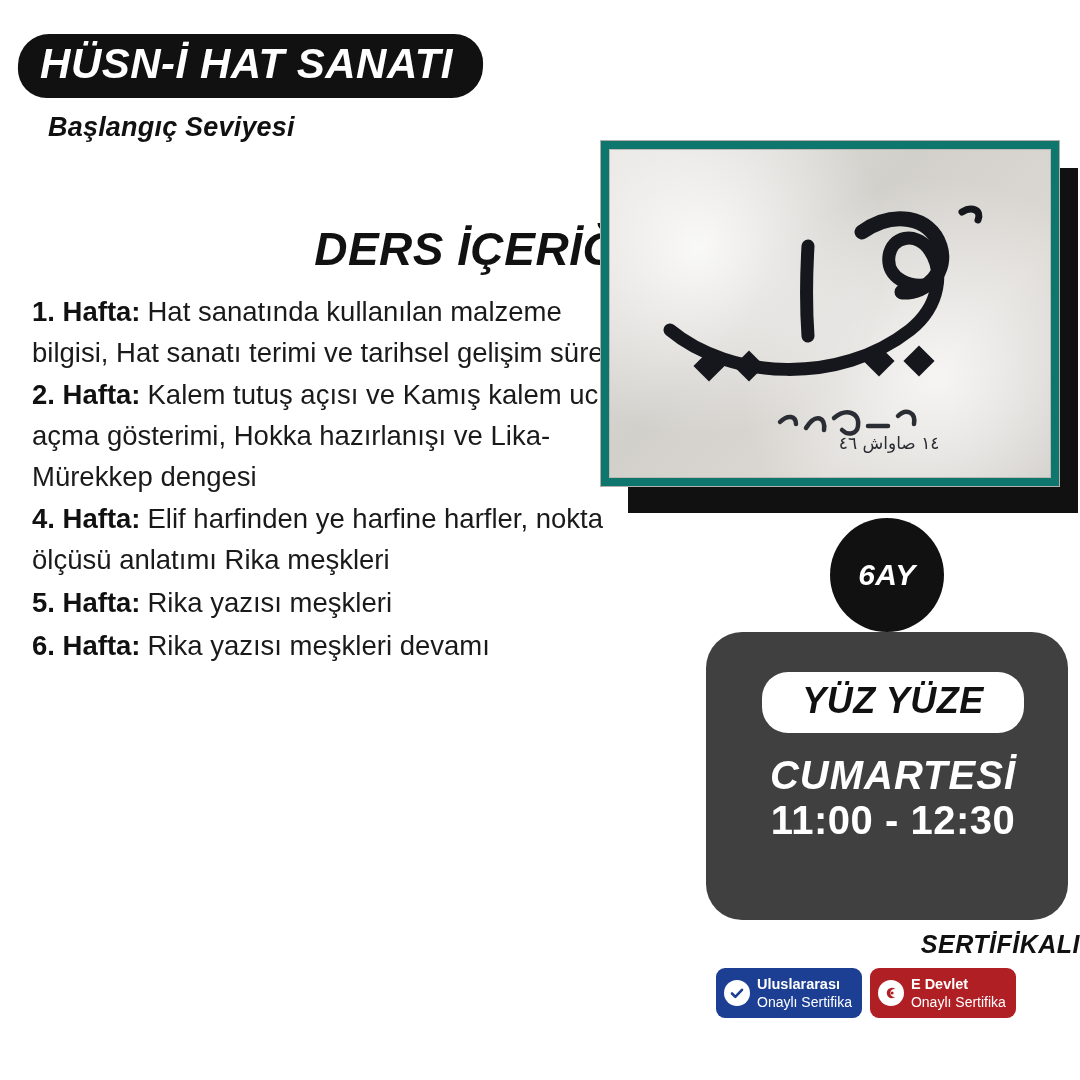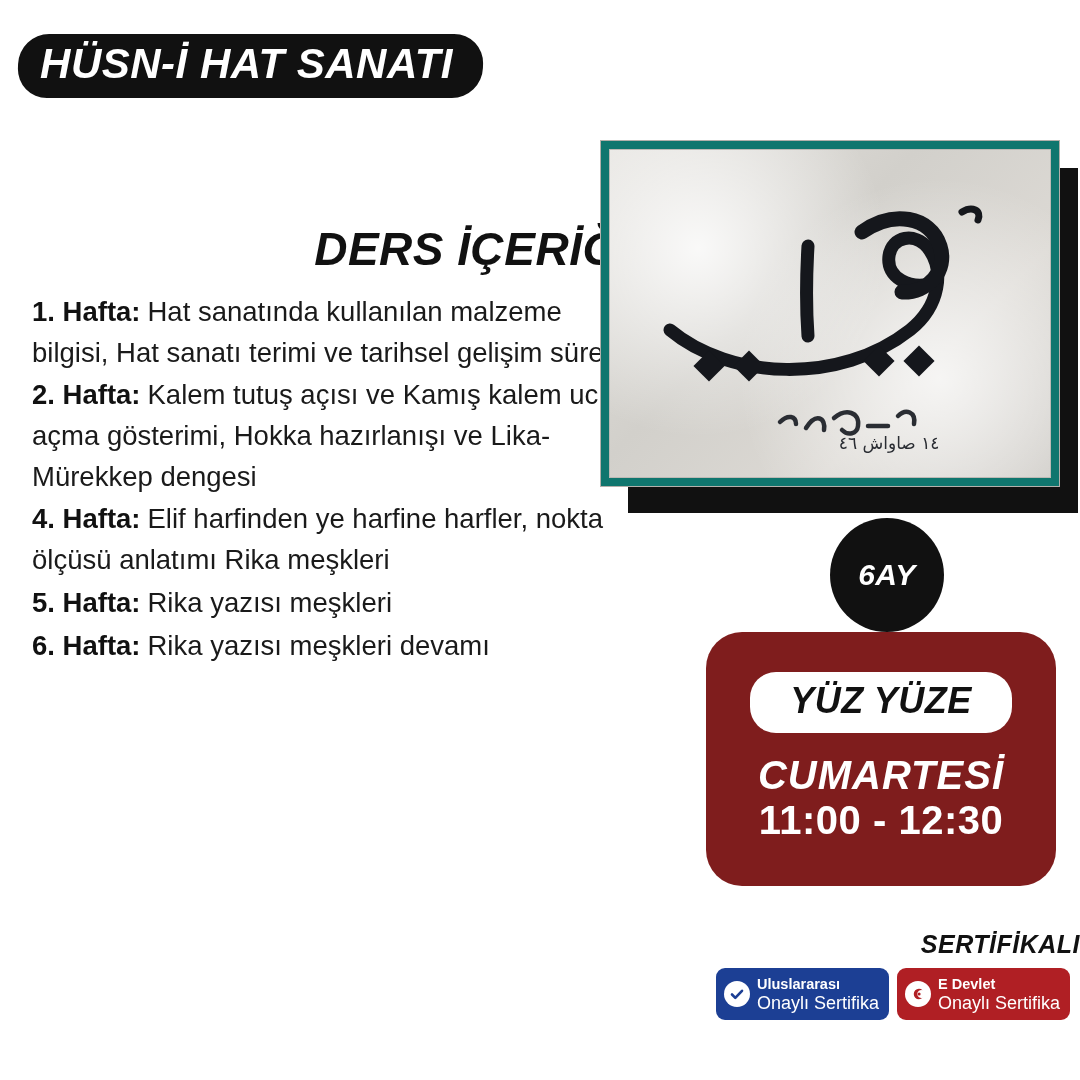--- a/index.html
+++ b/index.html
@@ -136,25 +136,26 @@
     font-style: italic;
     letter-spacing: 0.5px;
   }
 
   
   .red-card {
     position: absolute;
     top: 632px;
     left: 106px;
     width: 350px;
-    height: 254px;
-    background: #7f1d1d;
+    height: 288px;
+    background: #404040;
     border-radius: 36px;
     text-align: center;
     color: #ffffff;
+    padding-left: 12px;
   }
   .mode-pill {
     margin: 40px auto 0;
     width: 262px;
     background: #ffffff;
     color: #111111;
     border-radius: 26px;
     font-size: 36px;
     font-weight: bold;
     font-style: italic;
@@ -211,27 +212,28 @@
     border-radius: 50%;
     background: #ffffff;
     display: flex;
     align-items: center;
     justify-content: center;
     flex: 0 0 auto;
   }
   .cert-mark svg { display: block; }
   .cert-lines { line-height: 1.12; text-align: left; }
   .cert-line1 { font-size: 14.5px; font-weight: bold; }
-  .cert-line2 { font-size: 18px; font-weight: normal; }
+  .cert-line2 { font-size: 14px; font-weight: normal; }
 </style>
 </head>
 <body>
 
 <div class="header">
   <div class="title-pill"><span>HÜSN-İ HAT SANATI</span></div>
+  <div class="subtitle">Başlangıç Seviyesi</div>
 </div>
 
 <div class="content-col">
   <div class="section-title">DERS İÇERİĞİ</div>
   <ul class="week-list">
     <li class="week-item">
       <span class="week-label">1. Hafta:</span><span class="week-text">Hat sanatında kullanılan malzeme bilgisi, Hat sanatı terimi ve tarihsel gelişim süreci</span>
     </li>
     <li class="week-item">
       <span class="week-label">2. Hafta:</span><span class="week-text">Kalem tutuş açısı ve Kamış kalem ucu açma gösterimi, Hokka hazırlanışı ve Lika-Mürekkep dengesi</span>

